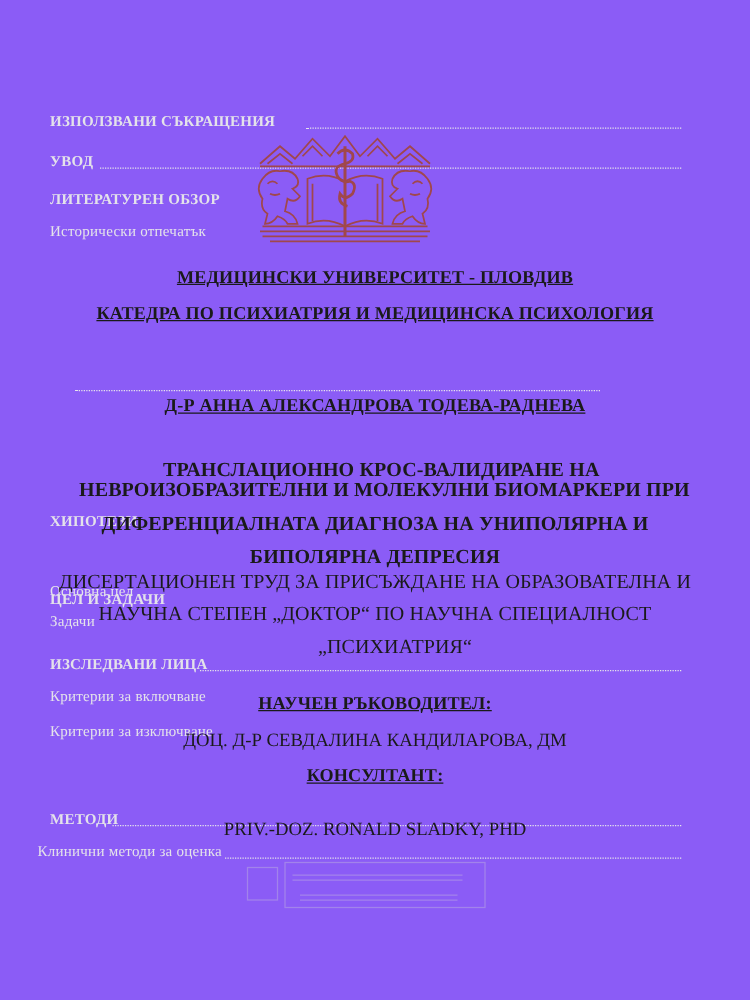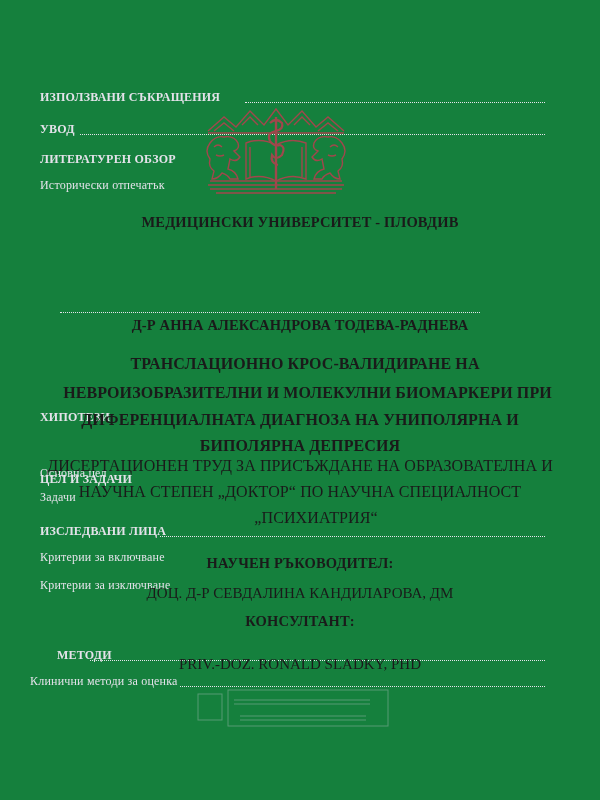--- a/index.html
+++ b/index.html
@@ -1,30 +1,30 @@
 <!DOCTYPE html>
 <html><head>
   <meta charset="utf-8">
   <style>
     * { box-sizing: border-box; margin: 0; padding: 0; }
     html, body { width: 600px; height: 800px; background: #fdfcfe; overflow: hidden; }
     body { position: relative; font-family: "Liberation Serif", "DejaVu Serif", serif; color: #1a1a1a; }
 
-    .page { position: absolute; left: 0; top: 0; width: 600px; height: 800px; background: #15803d; }
+    .page { position: absolute; left: 0; top: 0; width: 600px; height: 800px; background: #8b5cf6; }
 
     
     .bleed { position: absolute; left: 0; top: 0; width: 600px; height: 800px; pointer-events: none; }
     .bleed-line { position: absolute; font-family: "Liberation Serif", serif; font-size: 12px; font-weight: bold; color: #e4e2ea; white-space: nowrap; letter-spacing: 0.2px; }
     .bleed-dots { position: absolute; height: 0; border-bottom: 1px dotted #e6e4ec; }
 
     .logo { position: absolute; left: 202px; top: 103px; width: 148px; height: 96px; }
 
     .line { position: absolute; left: 0; width: 600px; text-align: center; white-space: nowrap; }
     .b { font-weight: bold; }
-    .t14 { font-size: 14.5px; letter-spacing: 0.15px; }
+    .t14 { font-size: 14.5px; letter-spacing: 0.15px; text-decoration: underline; }
     .t16 { font-size: 16px; letter-spacing: 0.1px; }
     .t15 { font-size: 15px; }
 
     .stamp { position: absolute; left: 170px; top: 688px; width: 240px; height: 44px; opacity: 0.35; }
   </style>
 </head>
 <body>
 
 <div class="page">
 
@@ -37,21 +37,21 @@
     <div class="bleed-line" style="left:40px;top:178px;font-weight:normal;">Исторически отпечатък</div>
     <div class="bleed-dots" style="left:60px;top:312px;width:420px;"></div>
     <div class="bleed-line" style="left:40px;top:410px;">ХИПОТЕЗИ</div>
     <div class="bleed-line" style="left:40px;top:440px;margin-top:32px;">ЦЕЛ И ЗАДАЧИ</div>
     <div class="bleed-line" style="left:40px;top:466px;font-weight:normal;">Основна цел</div>
     <div class="bleed-line" style="left:40px;top:490px;font-weight:normal;">Задачи</div>
     <div class="bleed-line" style="left:40px;top:524px;">ИЗСЛЕДВАНИ ЛИЦА</div>
     <div class="bleed-dots" style="left:160px;top:536px;width:385px;"></div>
     <div class="bleed-line" style="left:40px;top:550px;font-weight:normal;">Критерии за включване</div>
     <div class="bleed-line" style="left:40px;top:578px;font-weight:normal;">Критерии за изключване</div>
-    <div class="bleed-line" style="left:57px;top:648px;">МЕТОДИ</div>
+    <div class="bleed-line" style="left:40px;top:648px;">МЕТОДИ</div>
     <div class="bleed-dots" style="left:90px;top:660px;width:455px;"></div>
     <div class="bleed-line" style="left:30px;top:674px;font-weight:normal;">Клинични методи за оценка</div>
     <div class="bleed-dots" style="left:180px;top:686px;width:365px;"></div>
   </div>
 
   <svg class="logo" viewBox="0 0 148 96" fill="none" stroke="#a0474c" stroke-width="1.4">
 
     <polyline points="6,28 22,14 34,24 48,8 62,22 74,6 86,22 100,8 114,24 126,14 142,28"></polyline>
     <polyline points="12,28 22,20 32,28"></polyline>
     <polyline points="40,22 48,14 56,22"></polyline>
@@ -72,24 +72,25 @@
     <line x1="74" y1="14" x2="74" y2="86" stroke-width="2.4"></line>
     <path d="M68,20 q6,-6 12,0 q2,6 -6,8 q-10,2 -6,10 q4,6 10,4 q6,2 2,10 q-6,6 -10,0 q-2,8 6,10" stroke-width="2.2"></path>
 
     <line x1="8" y1="78" x2="140" y2="78"></line>
     <line x1="6" y1="82" x2="142" y2="82"></line>
     <line x1="8" y1="86" x2="140" y2="86"></line>
     <line x1="14" y1="90" x2="134" y2="90"></line>
   </svg>
 
   <div class="line b t14" style="top:214px;">МЕДИЦИНСКИ УНИВЕРСИТЕТ - ПЛОВДИВ</div>
+  <div class="line b t14" style="top:243px;">КАТЕДРА ПО ПСИХИАТРИЯ И МЕДИЦИНСКА ПСИХОЛОГИЯ</div>
 
   <div class="line b t14" style="top:317px;">Д-Р АННА АЛЕКСАНДРОВА ТОДЕВА-РАДНЕВА</div>
 
-  <div class="line b t16" style="top:355px;padding-left:10px;">ТРАНСЛАЦИОННО КРОС-ВАЛИДИРАНЕ НА</div>
+  <div class="line b t16" style="top:368px;padding-left:10px;">ТРАНСЛАЦИОННО КРОС-ВАЛИДИРАНЕ НА</div>
   <div class="line b t16" style="top:384px;padding-left:15px;">НЕВРОИЗОБРАЗИТЕЛНИ И МОЛЕКУЛНИ БИОМАРКЕРИ ПРИ</div>
   <div class="line b t16" style="top:411px;">ДИФЕРЕНЦИАЛНАТА ДИАГНОЗА НА УНИПОЛЯРНА И</div>
   <div class="line b t16" style="top:437px;">БИПОЛЯРНА ДЕПРЕСИЯ</div>
 
   <div class="line t16" style="top:457px;">ДИСЕРТАЦИОНЕН ТРУД ЗА ПРИСЪЖДАНЕ НА ОБРАЗОВАТЕЛНА И</div>
   <div class="line t16" style="top:483px;">НАУЧНА СТЕПЕН „ДОКТОР“ ПО НАУЧНА СПЕЦИАЛНОСТ</div>
   <div class="line t16" style="top:509px;margin-left:16px;">„ПСИХИАТРИЯ“</div>
 
   <div class="line b t14" style="top:555px;">НАУЧЕН РЪКОВОДИТЕЛ:</div>
   <div class="line t15" style="top:585px;">ДОЦ. Д-Р СЕВДАЛИНА КАНДИЛАРОВА, ДМ</div>

